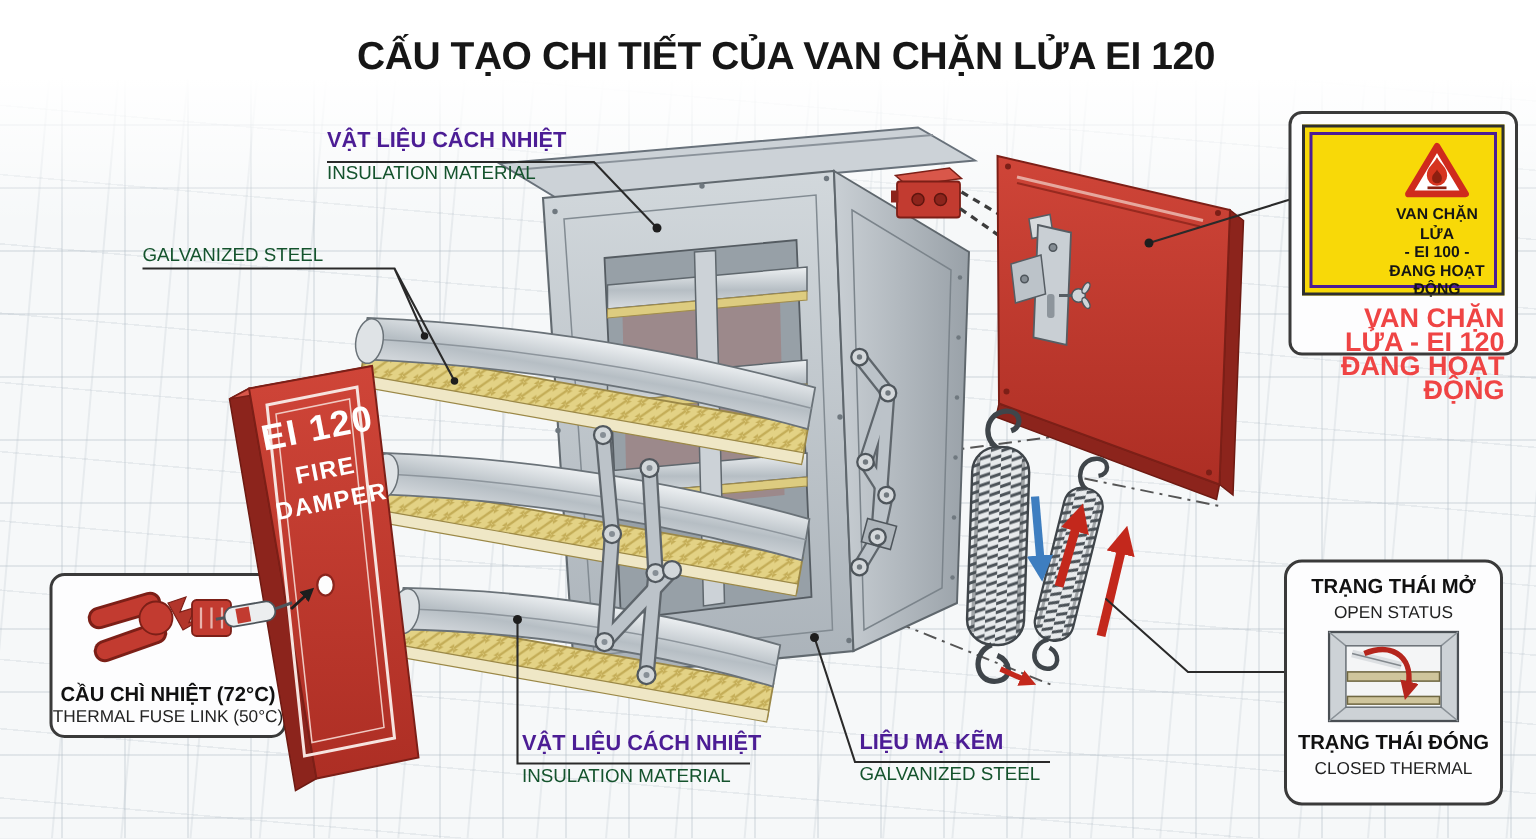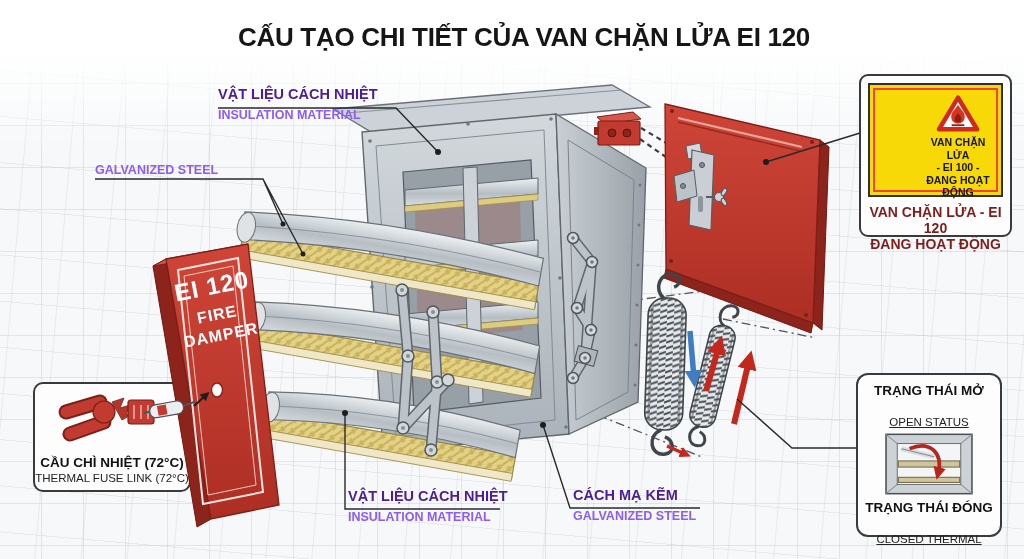--- a/index.html
+++ b/index.html
@@ -10,55 +10,55 @@
     repeating-linear-gradient(to bottom, transparent 0 41px, rgba(170,182,192,.28) 41px 42px);}
   .grid2{left:-12%;top:-12%;width:126%;height:126%;transform:rotate(5deg);background:
     repeating-linear-gradient(to right, transparent 0 45px, rgba(170,182,192,.20) 45px 46px),
     repeating-linear-gradient(to bottom, transparent 0 45px, rgba(170,182,192,.20) 45px 46px);}
   .fadeTop{inset:0;background:linear-gradient(180deg,#fff 0 52px,rgba(255,255,255,0) 150px);}
   #art{position:absolute;left:0;top:0;z-index:2;}
   .title{position:absolute;left:12px;top:22px;width:100%;text-align:center;z-index:3;
     font-size:26px;font-weight:800;letter-spacing:-.3px;color:#161616;}
   .lbl{position:absolute;z-index:3;white-space:nowrap;}
   .lbl .vi{font-size:14.5px;font-weight:700;color:#4c1d95;}
-  .lbl .en{font-size:12.5px;font-weight:700;color:#8b5cf6;margin-top:6px;}
+  .lbl .en{font-size:12.5px;font-weight:400;color:#14532d;margin-top:6px;}
   .lbl.center{text-align:center;}
   .panel-text{position:absolute;left:167px;top:272px;width:98px;z-index:3;text-align:center;
     transform:rotate(-11deg);color:#fff;}
   .panel-text .l1{font-size:24px;font-weight:800;letter-spacing:1px;}
   .panel-text .l2{font-size:16px;font-weight:700;margin-top:6px;letter-spacing:1px;}
   .panel-text .l3{font-size:16px;font-weight:700;margin-top:3px;letter-spacing:1px;}
   .callout{position:absolute;background:#fdfdfe;border:2px solid #3a3a3a;z-index:1;box-sizing:border-box;}
   #fuse-box{left:33px;top:382px;width:158px;height:110px;border-radius:10px;border-width:2.5px;}
   #fuse-box .txt{position:absolute;left:0;right:0;bottom:6px;text-align:center;}
   #fuse-box .vi{font-size:13.5px;font-weight:700;color:#111;}
   #fuse-box .en{font-size:11.5px;color:#222;margin-top:2px;}
   #warning-box{left:859px;top:74px;width:153px;height:163px;border-radius:9px;padding:7px;z-index:3;}
   .warn-sign{background:#f8d908;border:2px solid #2f2f2f;height:110px;}
-  .warn-sign-inner{border:2px solid #ef4444;margin:3px;height:100px;text-align:center;padding-left:45px;}
+  .warn-sign-inner{border:2px solid #4c1d95;margin:3px;height:100px;text-align:center;padding-left:45px;}
   .warn-sign-inner .tri{margin-top:4px;}
   .warn-line{font-size:10.5px;font-weight:800;color:#151515;line-height:12.5px;}
-  .warn-caption{margin-top:7px;text-align:center;font-size:14px;font-weight:800;color:#7f1d1d;line-height:16px;}
+  .warn-caption{margin-top:7px;text-align:right;font-size:18px;font-weight:800;color:#ef4444;line-height:16px;}
   #status-box{left:856px;top:373px;width:146px;height:164px;border-radius:12px;padding:8px 4px;z-index:3;text-align:center;}
   #status-box .vi{font-size:13.5px;font-weight:800;color:#111;}
-  #status-box .en{font-size:11.5px;color:#222;margin-top:18px;text-decoration:underline;}
+  #status-box .en{font-size:11.5px;color:#222;margin-top:5px;}
   #status-box svg{display:block;margin:5px auto;}
 </style>
 </head>
 <body>
 
 <div id="canvas">
   <div class="grid"></div>
   <div class="grid2"></div>
   <div class="fadeTop"></div>
 
   <div class="callout" id="fuse-box">
     <div class="txt">
       <div class="vi">CẦU CHÌ NHIỆT (72°C)</div>
-      <div class="en">THERMAL FUSE LINK (72°C)</div>
+      <div class="en">THERMAL FUSE LINK (50°C)</div>
     </div>
   </div>
 
   <div class="callout" id="warning-box">
     <div class="warn-sign">
       <div class="warn-sign-inner">
         <svg class="tri" width="44" height="38" viewBox="0 0 48 42">
           <path d="M24,4 L45,39 L3,39 Z" fill="#ffffff" stroke="#cf2b1d" stroke-width="5" stroke-linejoin="round"></path>
           <path d="M24,12 c3,6 7.5,7 7.5,13.5 a7.5,7.5 0 1 1 -15,0 c0,-6.5 4.5,-7.5 7.5,-13.5 z" fill="#d6341f"></path>
           <path d="M24,21 c1.6,3 3.6,3.4 3.6,6.6 a3.6,3.6 0 1 1 -7.2,0 c0,-3.2 2,-3.6 3.6,-6.6 z" fill="#8d1f10"></path>
@@ -389,21 +389,21 @@
   <div class="lbl center" style="left:95px;top:157px">
     <div class="en">GALVANIZED STEEL</div>
   </div>
 
   <div class="lbl" style="left:348px;top:488px">
     <div class="vi">VẬT LIỆU CÁCH NHIỆT</div>
     <div class="en">INSULATION MATERIAL</div>
   </div>
 
   <div class="lbl" style="left:573px;top:487px">
-    <div class="vi">CÁCH MẠ KẼM</div>
+    <div class="vi">LIỆU MẠ KẼM</div>
     <div class="en">GALVANIZED STEEL</div>
   </div>
 
   <div class="panel-text">
     <div class="l1">EI 120</div>
     <div class="l2">FIRE</div>
     <div class="l3">DAMPER</div>
   </div>
 </div>
 

